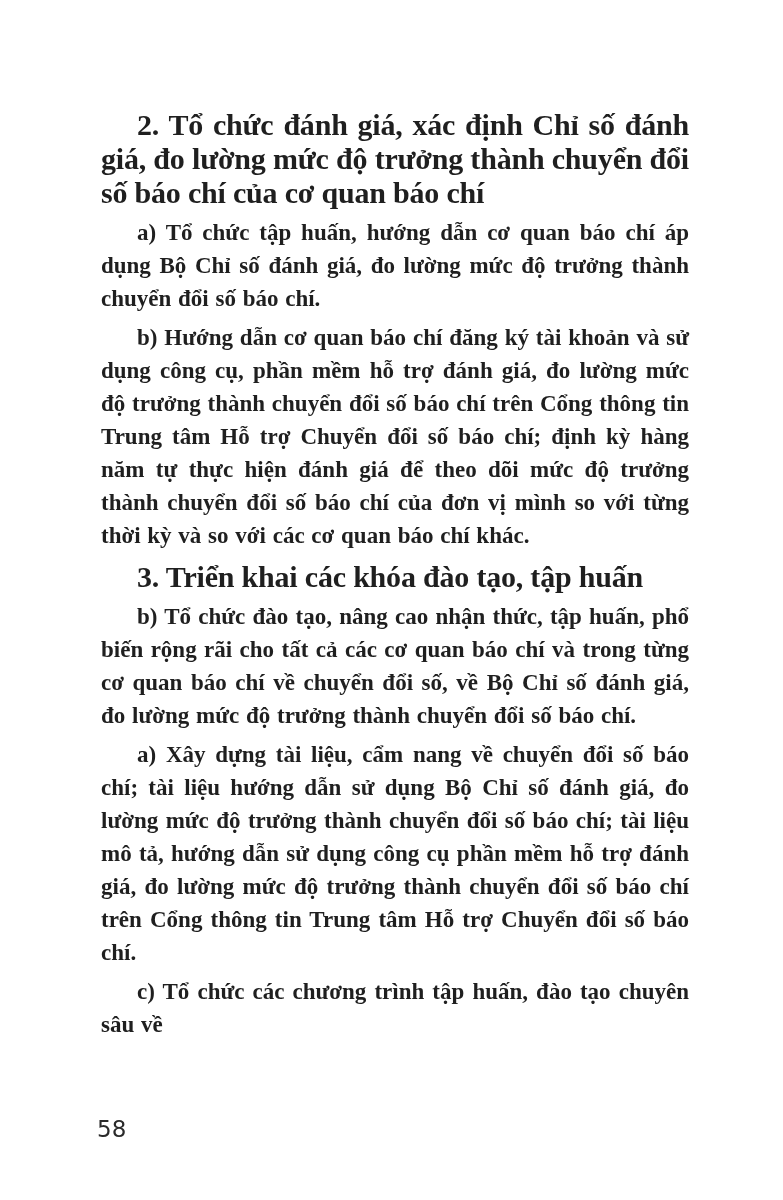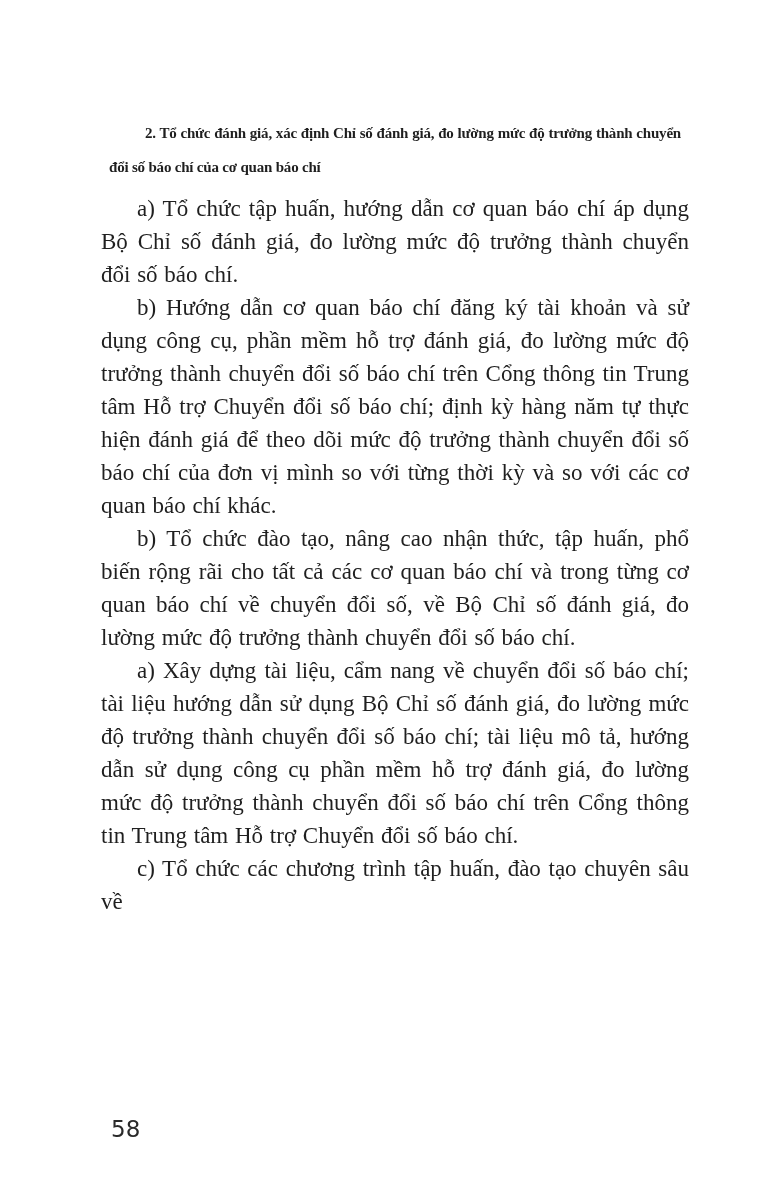--- a/index.html
+++ b/index.html
@@ -15,59 +15,60 @@
     font-family: "Liberation Serif", "DejaVu Serif", serif;
     color: #1f1f1f;
   }
   .text-block {
     position: absolute;
     left: 101px;
     top: 108px;
     width: 588px;
   }
   .text-block h2 {
-    font-size: 15px;
+    font-size: 30px;
     line-height: 34px;
     font-weight: bold;
-    margin: 8px;
+    margin: 0;
     padding: 0;
     text-align: justify;
     text-indent: 36px;
     letter-spacing: -0.2px;
   }
   .text-block h2.spaced {
     margin-top: 8px;
   }
   .text-block p {
     font-size: 23px;
     line-height: 33px;
-    margin: 0 0 0 0;
+    margin: 6px 0 0 0;
     padding: 0;
     text-align: justify;
     text-indent: 36px;
     word-spacing: 1px;
+    font-weight: bold;
   }
   .page-footer {
     position: absolute;
     left: 97px;
     top: 1116px;
     font-family: "DejaVu Sans", "Liberation Sans", sans-serif;
     font-size: 23px;
     color: #2a2a2a;
-    margin-left: 14px;
   }
 </style>
 </head>
 <body>
 
 <main class="text-block">
   <h2>2. Tổ chức đánh giá, xác định Chỉ số đánh giá, đo lường mức độ trưởng thành chuyển đổi số báo chí của cơ quan báo chí</h2>
   <p>a) Tổ chức tập huấn, hướng dẫn cơ quan báo chí áp dụng Bộ Chỉ số đánh giá, đo lường mức độ trưởng thành chuyển đổi số báo chí.</p>
   <p>b) Hướng dẫn cơ quan báo chí đăng ký tài khoản và sử dụng công cụ, phần mềm hỗ trợ đánh giá, đo lường mức độ trưởng thành chuyển đổi số báo chí trên Cổng thông tin Trung tâm Hỗ trợ Chuyển đổi số báo chí; định kỳ hàng năm tự thực hiện đánh giá để theo dõi mức độ trưởng thành chuyển đổi số báo chí của đơn vị mình so với từng thời kỳ và so với các cơ quan báo chí khác.</p>
 
+  <h2 class="spaced">3. Triển khai các khóa đào tạo, tập huấn</h2>
   <p>b) Tổ chức đào tạo, nâng cao nhận thức, tập huấn, phổ biến rộng rãi cho tất cả các cơ quan báo chí và trong từng cơ quan báo chí về chuyển đổi số, về Bộ Chỉ số đánh giá, đo lường mức độ trưởng thành chuyển đổi số báo chí.</p>
   <p>a) Xây dựng tài liệu, cẩm nang về chuyển đổi số báo chí; tài liệu hướng dẫn sử dụng Bộ Chỉ số đánh giá, đo lường mức độ trưởng thành chuyển đổi số báo chí; tài liệu mô tả, hướng dẫn sử dụng công cụ phần mềm hỗ trợ đánh giá, đo lường mức độ trưởng thành chuyển đổi số báo chí trên Cổng thông tin Trung tâm Hỗ trợ Chuyển đổi số báo chí.</p>
   <p>c) Tổ chức các chương trình tập huấn, đào tạo chuyên sâu về</p>
 </main>
 
 <footer class="page-footer">
   <span>58</span>
 </footer>
 
 </body></html>

